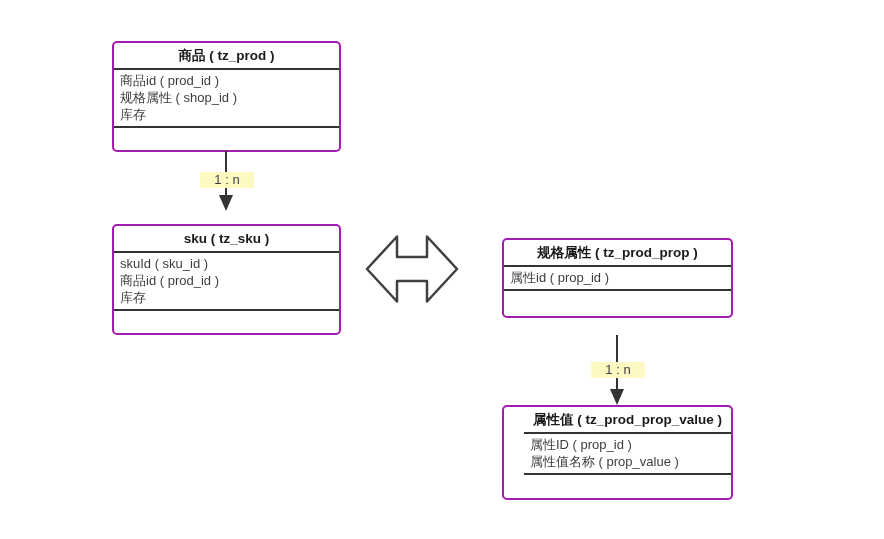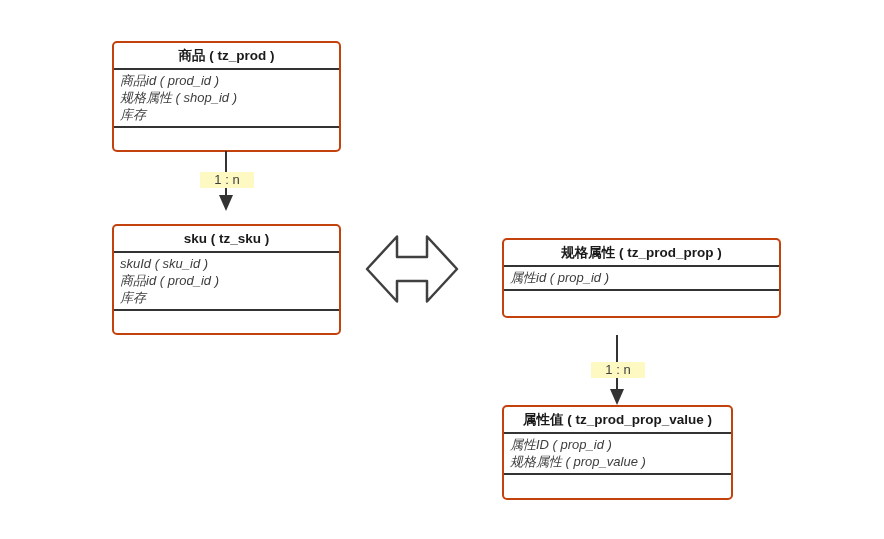--- a/index.html
+++ b/index.html
@@ -11,38 +11,37 @@
   .canvas {
     position: relative;
     width: 884px;
     height: 539px;
     background: #ffffff;
     overflow: hidden;
   }
   .etable {
     position: absolute;
     background: #ffffff;
-    border: 2px solid #c2410c;
+    border: 2px solid #a21caf;
     border-radius: 5px;
     box-sizing: border-box;
   }
   .t-header {
     height: 25px;
     line-height: 25px;
     text-align: center;
     font-weight: bold;
     font-size: 13.5px;
     color: #1a1a1a;
     white-space: nowrap;
     overflow: hidden;
   }
   .t-fields {
     border-top: 2px solid #333333;
     padding: 2px 6px 3px 6px;
-    font-style: italic;
   }
   .t-field {
     font-size: 13px;
     line-height: 17px;
     color: #3d3d3d;
     white-space: nowrap;
     overflow: hidden;
   }
   .t-footer {
     border-top: 2px solid #333333;
@@ -101,34 +100,34 @@
       <div class="t-field">商品id ( prod_id )</div>
       <div class="t-field">库存</div>
     </div>
     <div class="t-footer" style="height:22px;"></div>
   </div>
 
   <svg class="dbl-arrow" width="94" height="72" viewBox="0 0 94 72">
     <path d="M2,36 L32,3.5 L32,24 L62,24 L62,3.5 L92,36 L62,68.5 L62,48 L32,48 L32,68.5 Z" fill="#ffffff" stroke="#404040" stroke-width="2.5" stroke-linejoin="round"></path>
   </svg>
 
-  <div class="etable" style="left:502px; top:238px; width:279px;">
+  <div class="etable" style="left:502px; top:238px; width:231px;">
     <div class="t-header">规格属性 ( tz_prod_prop )</div>
     <div class="t-fields">
       <div class="t-field">属性id ( prop_id )</div>
     </div>
     <div class="t-footer" style="height:25px;"></div>
   </div>
 
   <div class="v-line" style="left:616px; top:335px; height:54px;"></div>
   <div class="arrow-head" style="left:610px; top:389px;"></div>
   <div class="rel-label" style="left:591px; top:362px;">1 : n</div>
 
-  <div class="etable" style="left:502px; top:405px; width:231px;">
+  <div class="etable" style="left:502px; top:405px; width:231px;padding-left:20px;">
     <div class="t-header">属性值 ( tz_prod_prop_value )</div>
     <div class="t-fields">
       <div class="t-field">属性ID ( prop_id )</div>
-      <div class="t-field">规格属性 ( prop_value )</div>
+      <div class="t-field">属性值名称 ( prop_value )</div>
     </div>
     <div class="t-footer" style="height:23px;"></div>
   </div>
 
 </div>
 
 </body></html>

